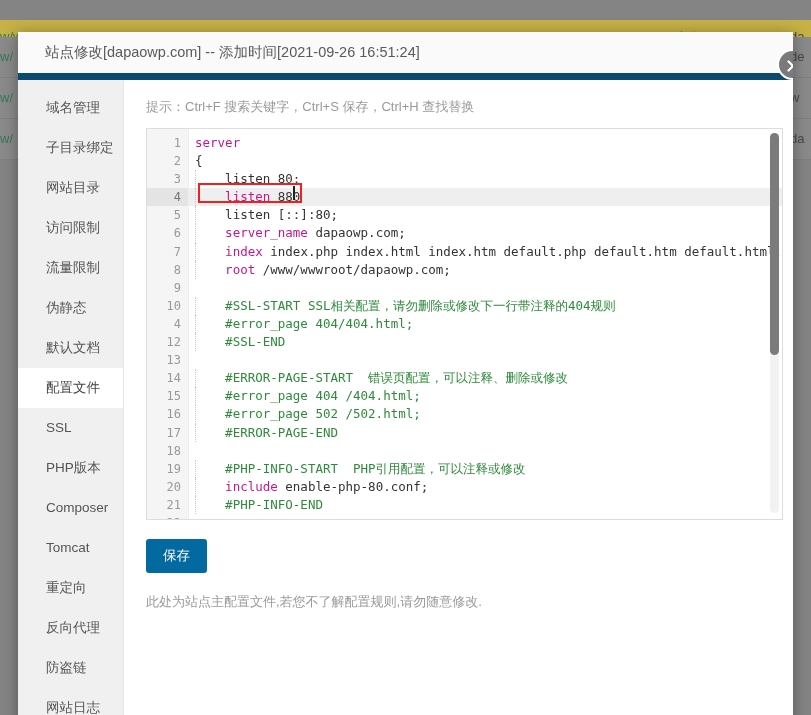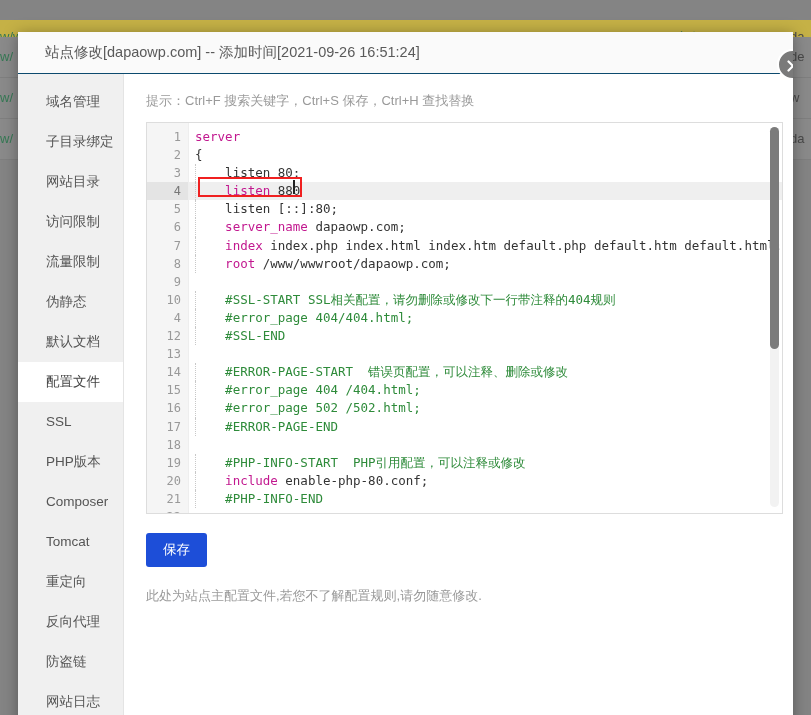--- a/index.html
+++ b/index.html
@@ -86,23 +86,23 @@
     position: absolute;
     left: 18px;
     top: 32px;
     width: 775px;
     height: 700px;
     background: #ffffff;
     box-shadow: 0 2px 14px rgba(0,0,0,0.35);
     overflow: hidden;
   }
   #modal-header {
-    height: 42px;
+    height: 48px;
     background: #fafafa;
-    border-bottom: 1px solid #0c4a6e;
+    border-bottom: 7px solid #0c4a6e;
     display: flex;
     align-items: center;
     padding-left: 27px;
     box-sizing: border-box;
   }
   #modal-title {
     font-size: 14.5px;
     color: #5a5a5a;
     white-space: nowrap;
   }
@@ -385,21 +385,21 @@
             <div class="cl"><span class="indentguide"></span><span class="cmt">    #PHP-INFO-END</span></div>
             <div class="cl"><span class="txt"></span></div>
           </div>
         <div id="annotation" style="border-color: rgb(240, 32, 32);"></div>
         <div id="caret"></div>
         <div id="ed-scroll-track">
           <div id="ed-scroll-thumb"></div>
         </div>
       </div>
 
-      <button id="save-btn" style="background: #1d4ed8;">保存</button>
+      <button id="save-btn" style="background: #0369a1;">保存</button>
       <div id="note">此处为站点主配置文件,若您不了解配置规则,请勿随意修改.</div>
     </div>
   </div>
 
   <div id="close-btn">
     <svg width="20" height="20" viewBox="0 0 20 20">
       <line x1="5.5" y1="5.5" x2="14.5" y2="14.5" stroke="#ffffff" stroke-width="2.2" stroke-linecap="round"></line>
       <line x1="14.5" y1="5.5" x2="5.5" y2="14.5" stroke="#ffffff" stroke-width="2.2" stroke-linecap="round"></line>
     </svg>
   </div>

